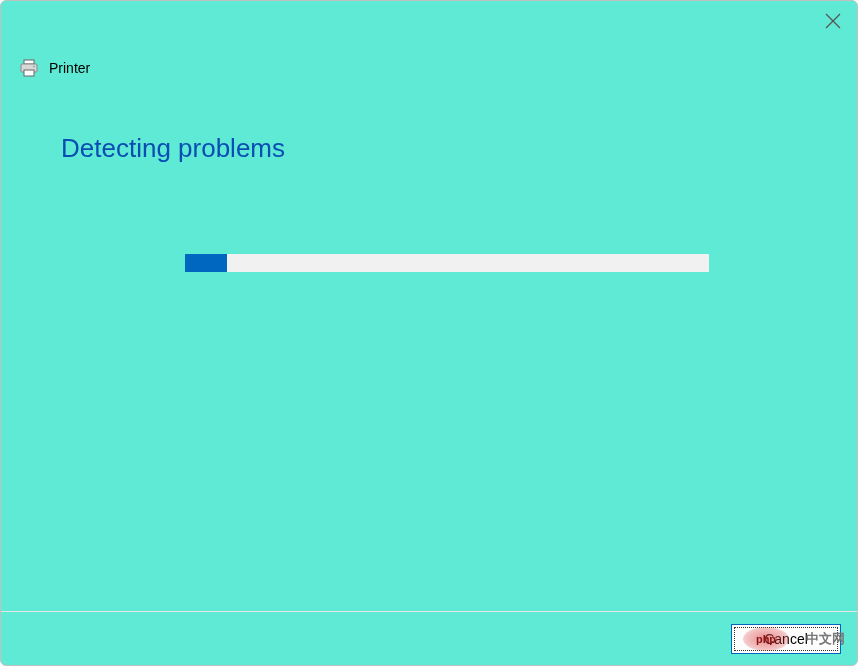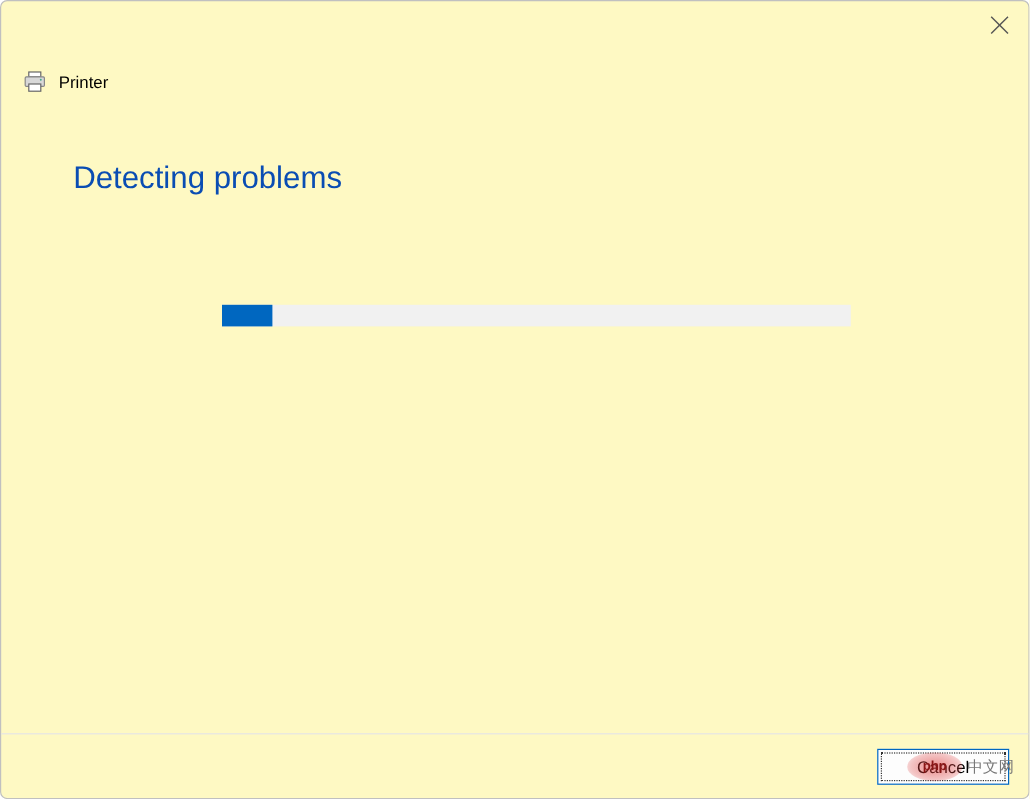--- a/index.html
+++ b/index.html
@@ -11,21 +11,21 @@
       font-family: "Segoe UI", Tahoma, sans-serif;
       background: #fff;
       width: 858px;
       height: 666px;
       overflow: hidden;
       position: relative;
     }
     .window {
       width: 858px;
       height: 666px;
-      background: #fef9c3;
+      background: #5eead4;
       border: 1px solid #c0c0c0;
       border-radius: 6px;
       position: relative;
       display: flex;
       flex-direction: column;
     }
     .titlebar {
       height: 40px;
       position: relative;
     }
@@ -110,37 +110,38 @@
       align-items: center;
       justify-content: center;
     }
     .watermark {
       position: absolute;
       right: 12px;
       bottom: 14px;
       pointer-events: none;
       display: flex;
       align-items: center;
-      gap: 4px;
+      gap: 17px;
     }
     .watermark-oval {
       width: 46px;
       height: 24px;
       border-radius: 50%;
       background: radial-gradient(ellipse at center, rgba(220,60,60,0.6) 0%, rgba(220,60,60,0.3) 60%, rgba(220,60,60,0) 100%);
       display: flex;
       align-items: center;
       justify-content: center;
       color: #8a1515;
       font-size: 11px;
       font-weight: bold;
     }
     .watermark-text {
       font-size: 13px;
       color: #777;
+      font-weight: bold;
     }
   </style>
 </head>
 <body>
 
 <div class="window">
 
   <div class="titlebar">
     <div class="close-btn">
       <svg viewBox="0 0 16 16">

